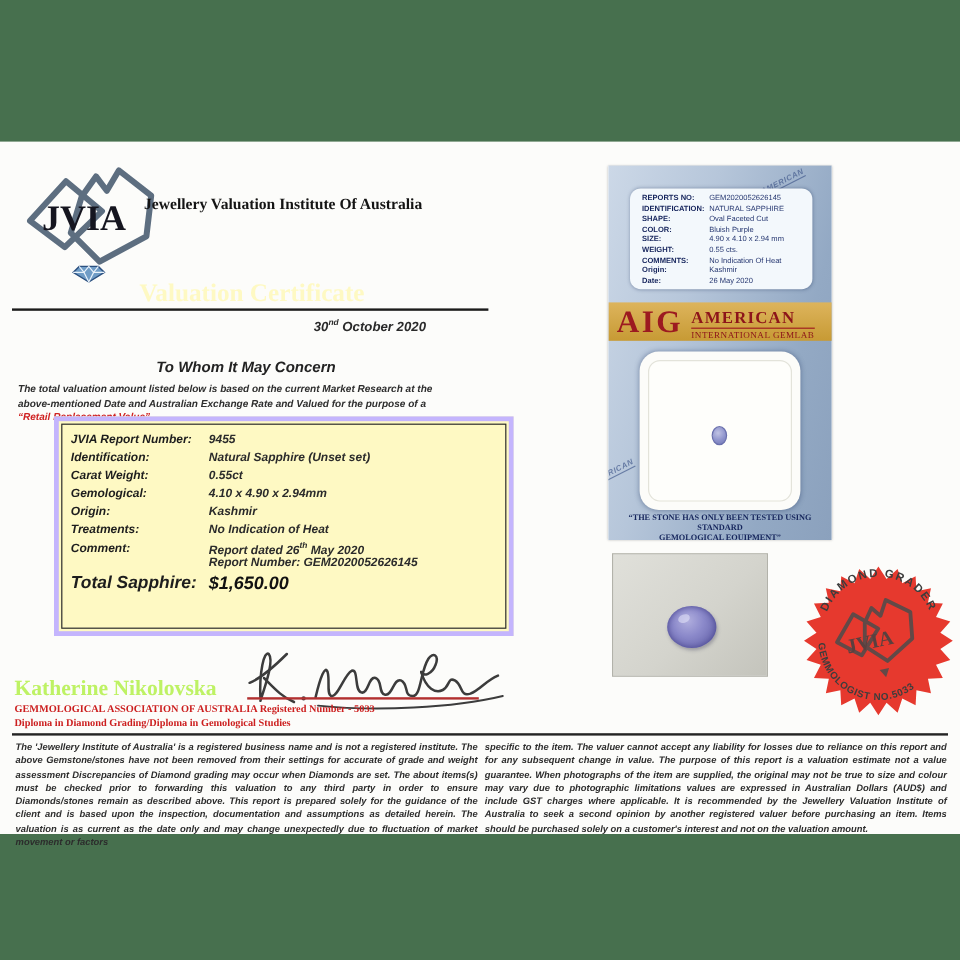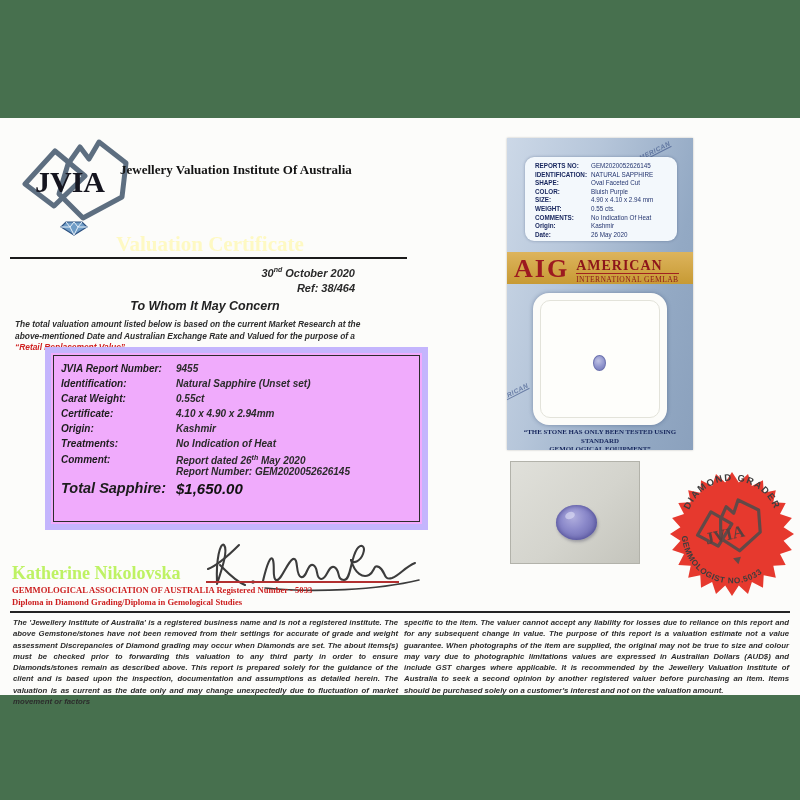--- a/index.html
+++ b/index.html
@@ -19,22 +19,22 @@
   sup{font-size:7px;}
 
   
   #concern-head{left:10px;top:299px;width:390px;text-align:center;
                 font-style:italic;font-weight:bold;font-size:12.5px;color:#222;}
   #concern-body{left:15px;top:319px;width:364px;font-style:italic;font-weight:bold;
                 font-size:8.4px;line-height:11.5px;color:#2e2e2e;}
   .red-inline{color:#cf2222;}
 
   
-  #tbl-outer{left:45px;top:347px;width:383px;height:183px;border:6px solid #c4b5fd;padding:2px;
-             background:#f0abfc;box-sizing:border-box;}
+  #tbl-outer{left:45px;top:347px;width:383px;height:183px;border:4px solid #c4b5fd;padding:2px;
+             background:#fef9c3;box-sizing:border-box;}
   #tbl-inner{border:1px solid #2c2c2c;width:100%;height:100%;box-sizing:border-box;
              padding:5px 8px 0 7px;}
   .trow{display:flex;line-height:15.1px;}
   .tlabel{width:115px;flex:none;font-style:italic;font-weight:bold;font-size:10px;color:#1d1d1d;}
   .tvalue{font-style:italic;font-weight:bold;font-size:10px;color:#2b2b2b;}
   .c-line{line-height:11.3px;}
   #total-row{margin-top:4px;}
   #total-row .tlabel{font-size:14.5px;width:115px;}
   #total-value{font-style:italic;font-weight:bold;font-size:15px;color:#111;}
   #total-words{font-style:italic;font-weight:bold;font-size:8.3px;color:#222;}
@@ -117,42 +117,41 @@
       <polyline points="39,89 48,89 52,97 56,89 65,89" fill="none" stroke="#e8f1fa" stroke-width="1"></polyline>
     </g>
   </svg>
 
   <div id="org-name" class="abs">Jewellery Valuation Institute Of Australia</div>
   <div id="cert-title" class="abs">Valuation Certificate</div>
   <div id="title-rule" class="abs"></div>
 
   <div id="date-block" class="abs">
     <div><span>30</span><sup>nd</sup><span> October 2020</span></div>
-    <div>Ref:  38/464</div>
   </div>
 
   <div id="concern-head" class="abs">To Whom It May Concern</div>
   <div id="concern-body" class="abs"><span>The total valuation amount listed below is based on the current Market Research at the above-mentioned Date and Australian Exchange Rate and Valued for the purpose of a </span><span class="red-inline">“Retail Replacement Value”</span></div>
 
   <div id="tbl-outer" class="abs">
     <div id="tbl-inner">
       <div class="trow">
           <span class="tlabel">JVIA Report Number:</span>
           <span class="tvalue">9455</span>
         </div>
       <div class="trow">
           <span class="tlabel">Identification:</span>
           <span class="tvalue">Natural Sapphire (Unset set)</span>
         </div>
       <div class="trow">
           <span class="tlabel">Carat Weight:</span>
           <span class="tvalue">0.55ct</span>
         </div>
       <div class="trow">
-          <span class="tlabel">Certificate:</span>
+          <span class="tlabel">Gemological:</span>
           <span class="tvalue">4.10 x 4.90 x 2.94mm</span>
         </div>
       <div class="trow">
           <span class="tlabel">Origin:</span>
           <span class="tvalue">Kashmir</span>
         </div>
       <div class="trow">
           <span class="tlabel">Treatments:</span>
           <span class="tvalue">No Indication of Heat</span>
         </div>

